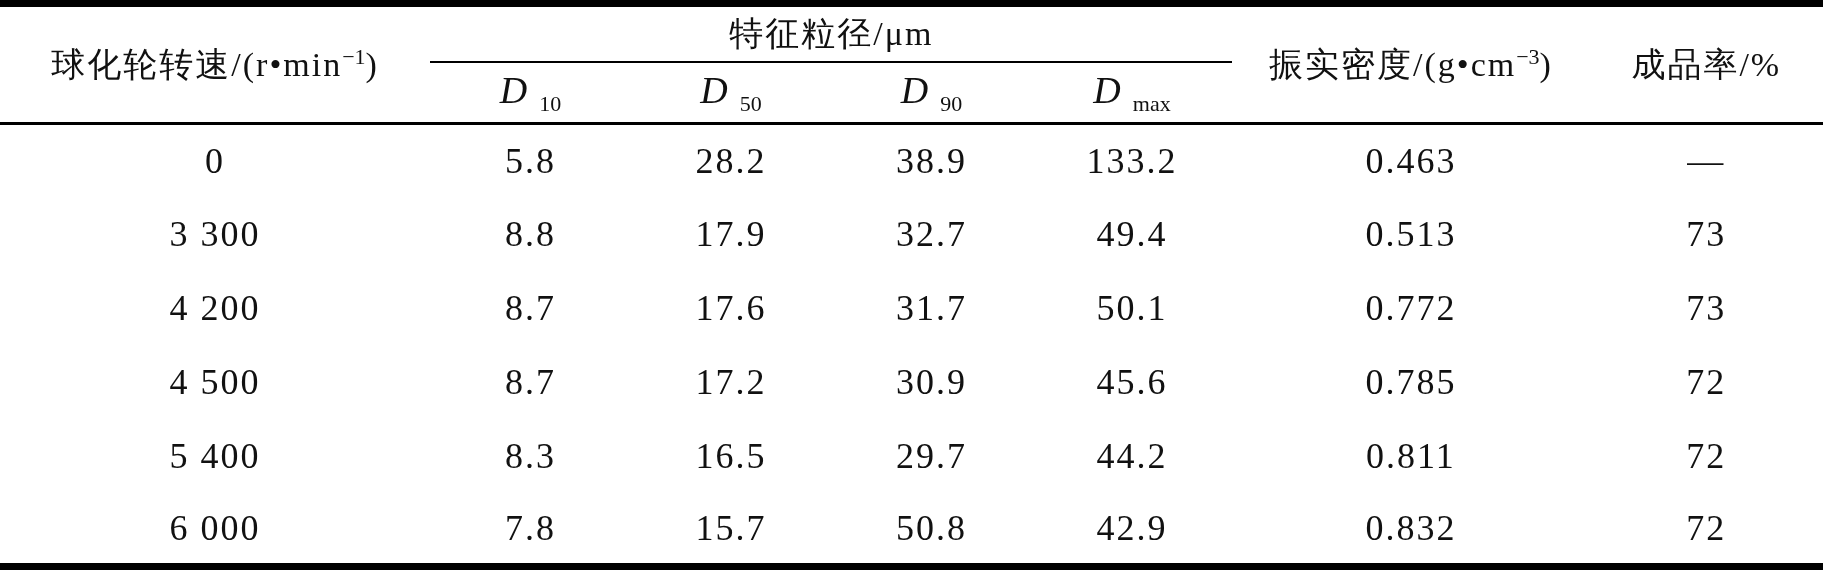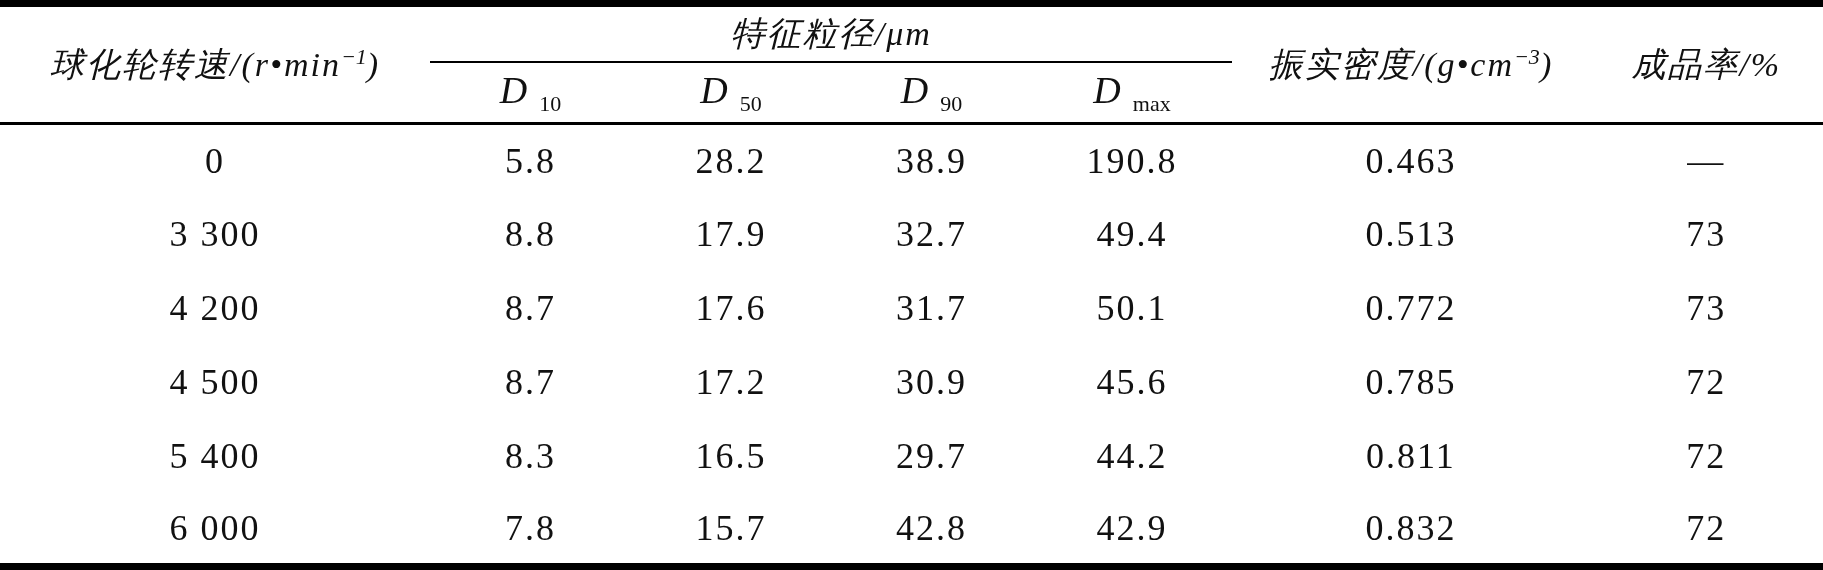--- a/index.html
+++ b/index.html
@@ -25,21 +25,21 @@
     border-bottom: 7px solid #000000;
   }
   thead th {
     font-weight: normal;
     font-size: 34px;
     text-align: center;
     vertical-align: middle;
     letter-spacing: 2px;
     padding: 0;
   }
-  thead tr.group-row { height: 58px; font-style: italic; }
+  thead tr.group-row { height: 58px; }
   thead tr.sub-row { height: 62px; }
   th.group-span { border-bottom: 2px solid #000000; }
   thead tr.sub-row th, thead th[rowspan] { border-bottom: 3px solid #000000; }
   .d-base {
     font-style: italic;
     font-size: 38px;
     letter-spacing: 0;
   }
   .d-sub {
     font-size: 22px;
@@ -87,21 +87,21 @@
         <th><span class="d-base">D</span><span class="d-sub">90</span></th>
         <th><span class="d-base">D</span><span class="d-sub">max</span></th>
       </tr>
     </thead>
     <tbody>
         <tr>
           <td>0</td>
           <td>5.8</td>
           <td>28.2</td>
           <td>38.9</td>
-          <td>190.8</td>
+          <td>133.2</td>
           <td>0.463</td>
           <td>—</td>
         </tr>
         <tr>
           <td>3 300</td>
           <td>8.8</td>
           <td>17.9</td>
           <td>32.7</td>
           <td>49.4</td>
           <td>0.513</td>
@@ -131,20 +131,20 @@
           <td>16.5</td>
           <td>29.7</td>
           <td>44.2</td>
           <td>0.811</td>
           <td>72</td>
         </tr>
         <tr>
           <td>6 000</td>
           <td>7.8</td>
           <td>15.7</td>
-          <td>42.8</td>
+          <td>50.8</td>
           <td>42.9</td>
           <td>0.832</td>
           <td>72</td>
         </tr>
       </tbody>
   </table>
 </div>
 
 </body></html>

